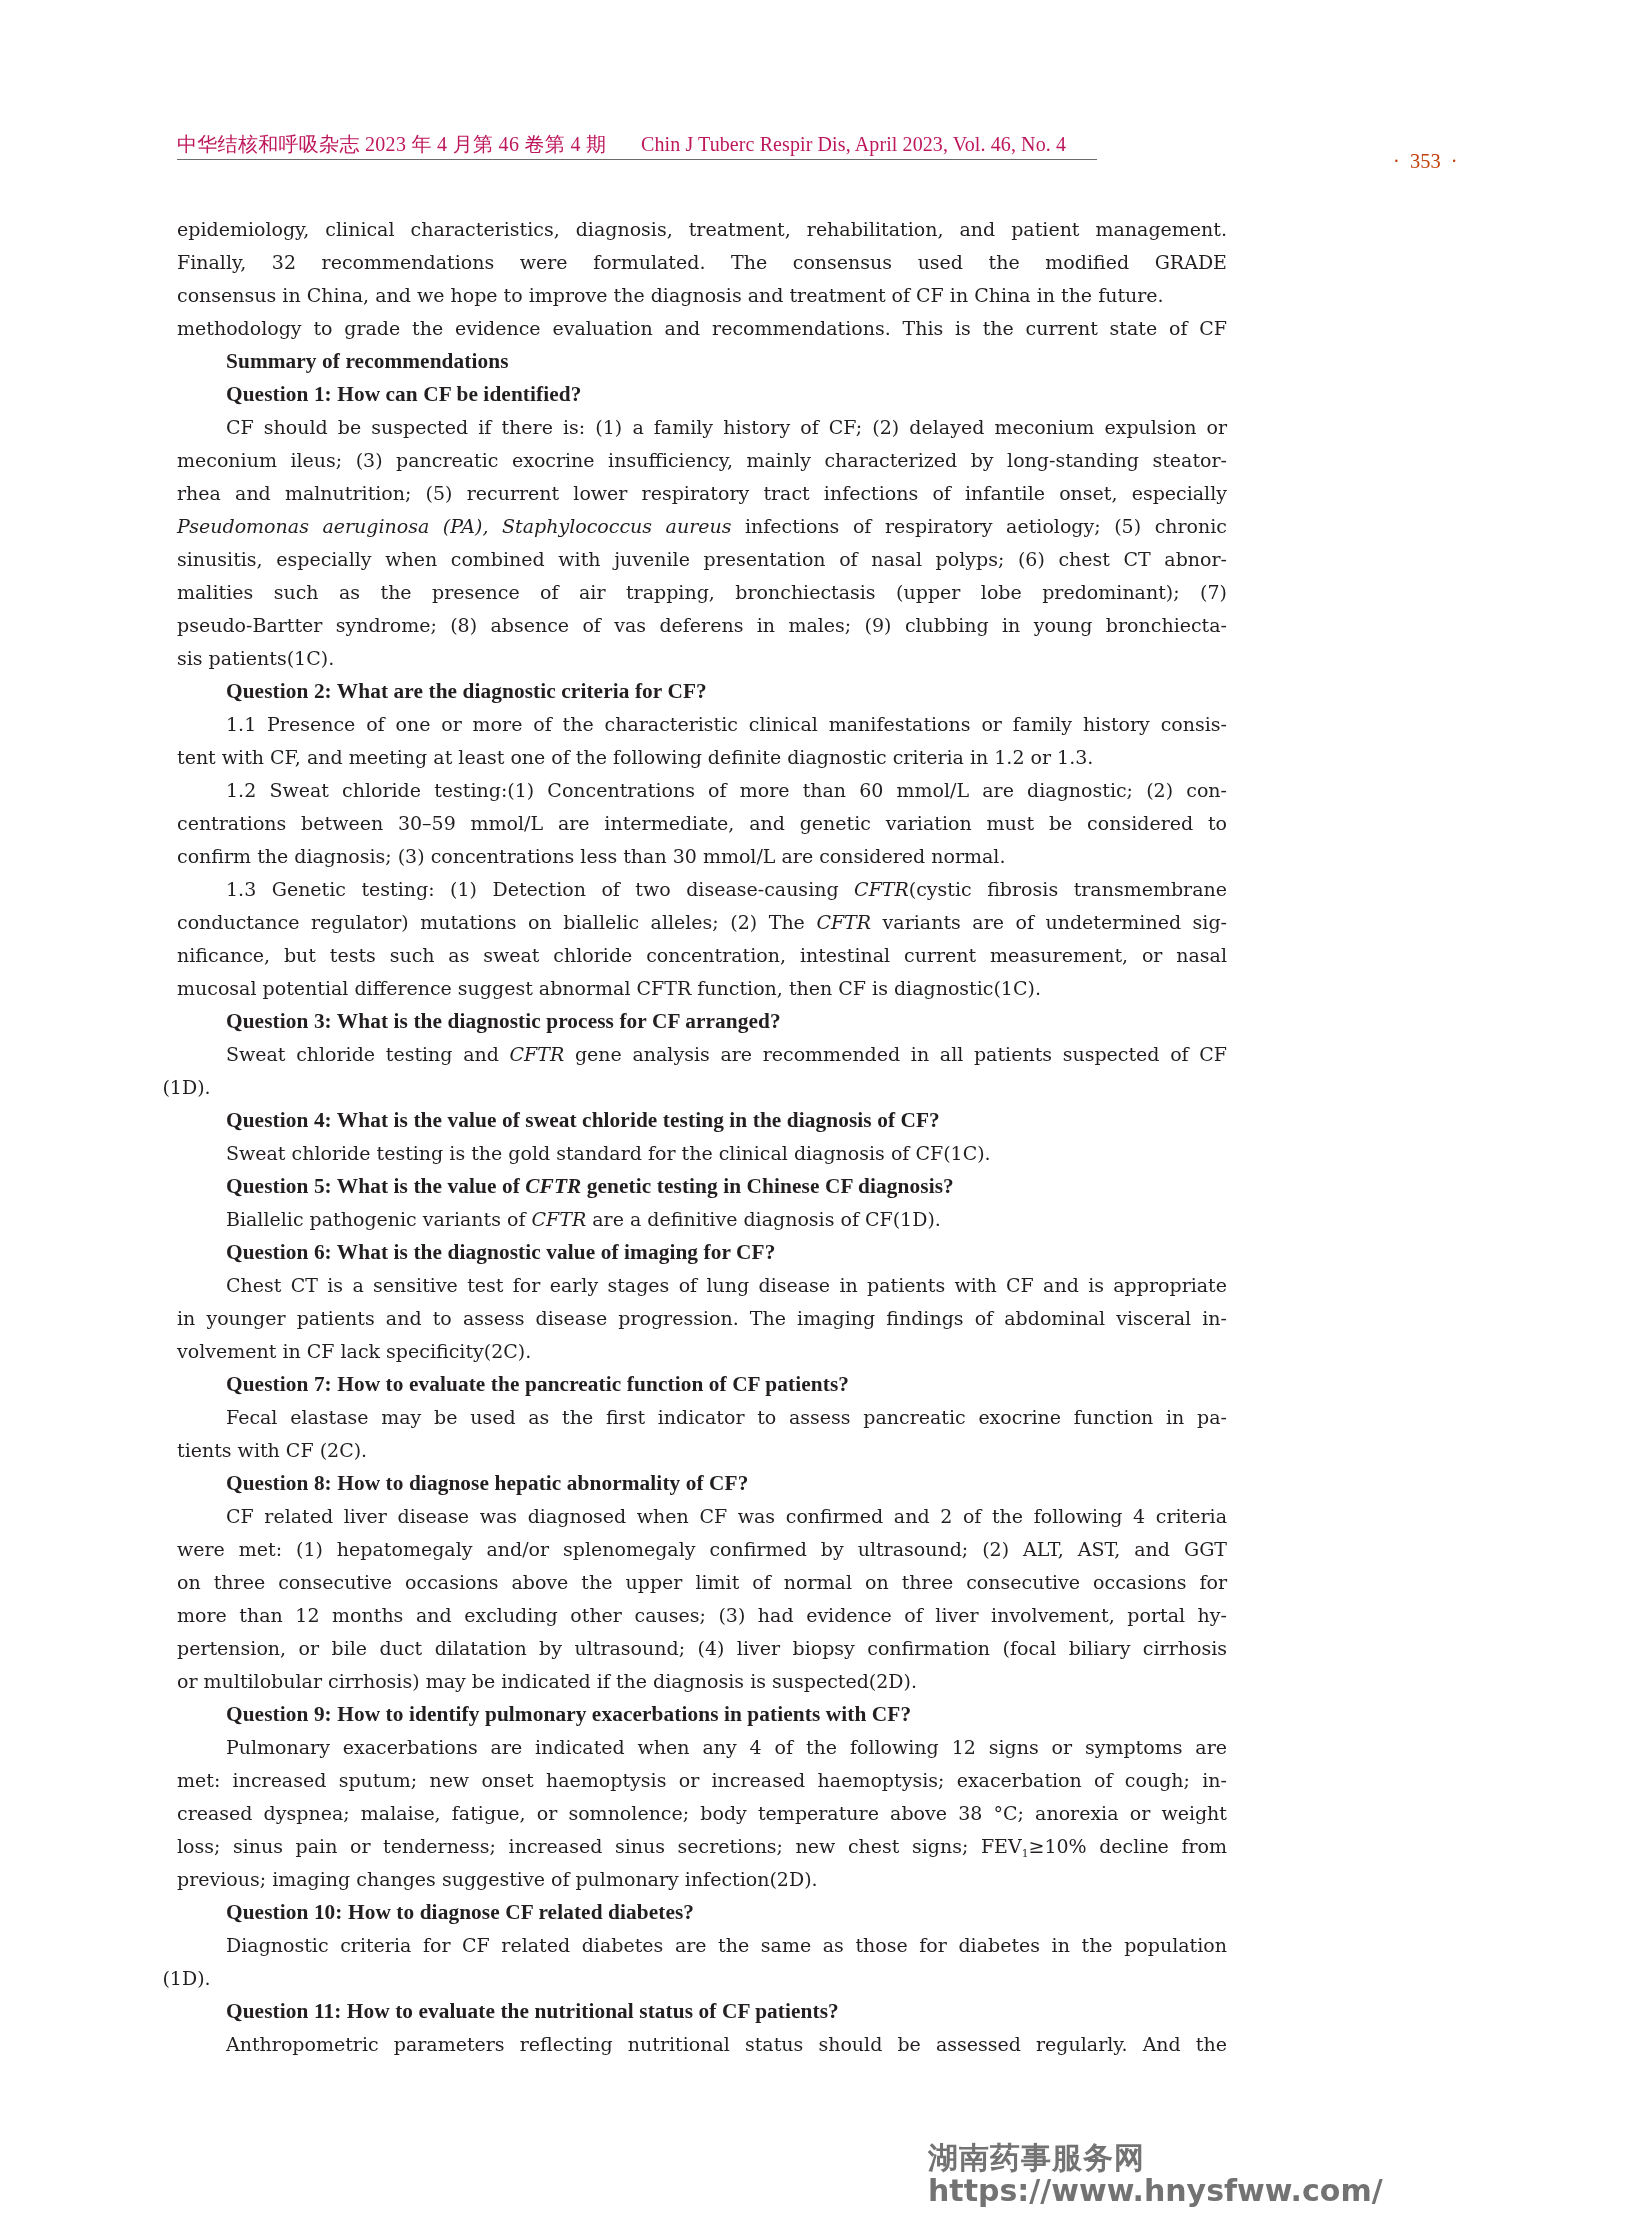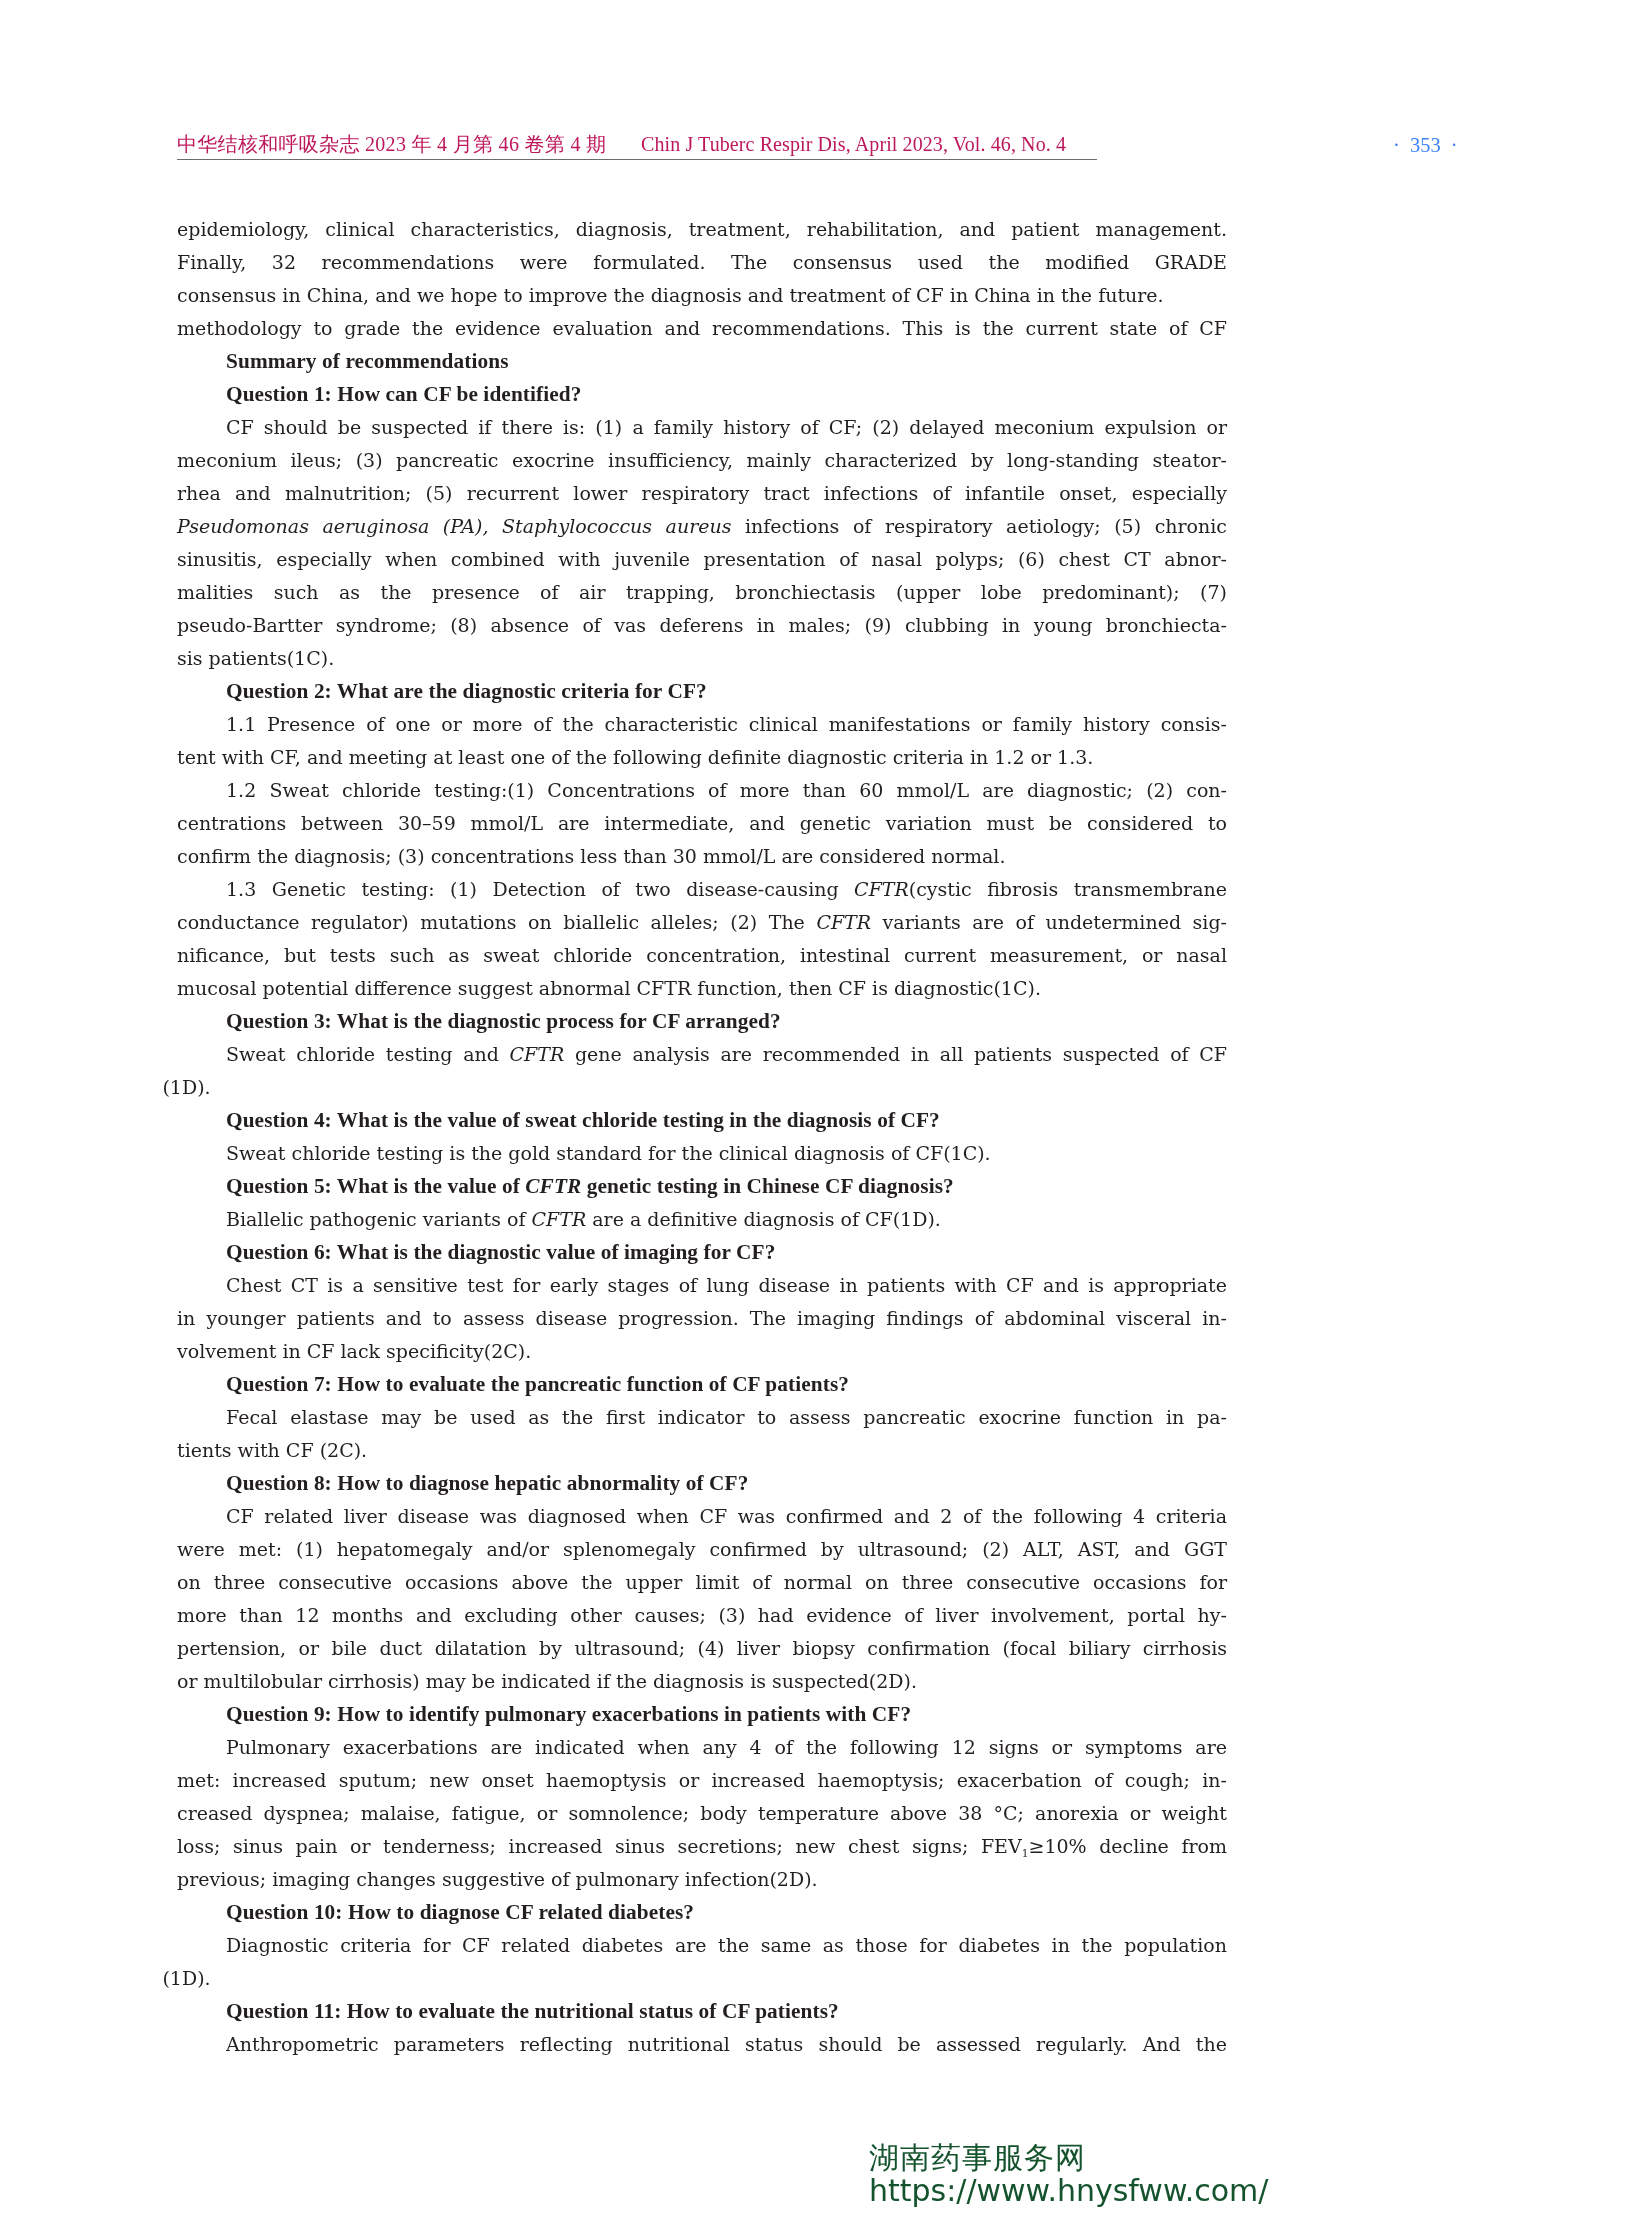--- a/index.html
+++ b/index.html
@@ -1,30 +1,30 @@
 <!DOCTYPE html>
 <html><head>
 <meta charset="utf-8">
 <style>
   html, body { margin: 0; padding: 0; background: #ffffff; }
   body { width: 1651px; height: 2223px; position: relative; overflow: hidden; color: #231f20; }
   .header { position: absolute; left: 177px; top: 132px; width: 920px; height: 27px;
     border-bottom: 1.9px solid #6b6b6b; font-family: "Liberation Serif", "DejaVu Serif", serif; font-size: 20px; line-height: 25px; white-space: nowrap; color: #be185d; }
   .header .cn { display: inline-block; width: 464px; letter-spacing: 0.3px; }
   .header .en { display: inline-block; letter-spacing: 0.1px; }
-  .pageno { position: absolute; left: 1393px; top: 133px; font-family: "Liberation Serif", serif; font-size: 20.4px; line-height: 25px; color: #3b82f6; white-space: pre; }
+  .pageno { position: absolute; left: 1393px; top: 149px; font-family: "Liberation Serif", serif; font-size: 20.4px; line-height: 25px; color: #c2410c; white-space: pre; }
   .body { position: absolute; left: 177px; top: 213px; width: 1050px; font-family: "DejaVu Serif", serif; font-size: 19px; }
   .line { height: 33px; line-height: 33px; white-space: nowrap; text-align: justify; text-align-last: justify; overflow: visible; }
   .line.last { text-align-last: left; }
   .line.indent { padding-left: 49px; }
   .line.outdent { margin-left: -14.6px; }
   .line.heading { font-family: "Liberation Serif", serif; font-weight: bold; font-size: 21.3px; padding-left: 49px; text-align-last: left; letter-spacing: 0.1px; }
   .line span.i { font-style: italic; margin-top: 8px; }
   .line sub { font-size: 10.7px; vertical-align: -3.9px; line-height: 0; }
-  .watermark { position: absolute; left: 869px; top: 2141px; font-family: "DejaVu Sans", sans-serif; color: #14532d; font-size: 30px; line-height: 33px; }
+  .watermark { position: absolute; left: 928px; top: 2141px; font-family: "DejaVu Sans", sans-serif; color: #737373; font-size: 30px; line-height: 33px; font-weight: bold; }
   .watermark .cn { letter-spacing: 1px; }
 </style>
 </head>
 <body>
 
 <div class="header">
   <span class="cn">中华结核和呼吸杂志 2023 年 4 月第 46 卷第 4 期</span><span class="en">Chin J Tuberc Respir Dis, April 2023, Vol. 46, No. 4</span>
 </div>
 <div class="pageno">·  353  ·</div>
 

